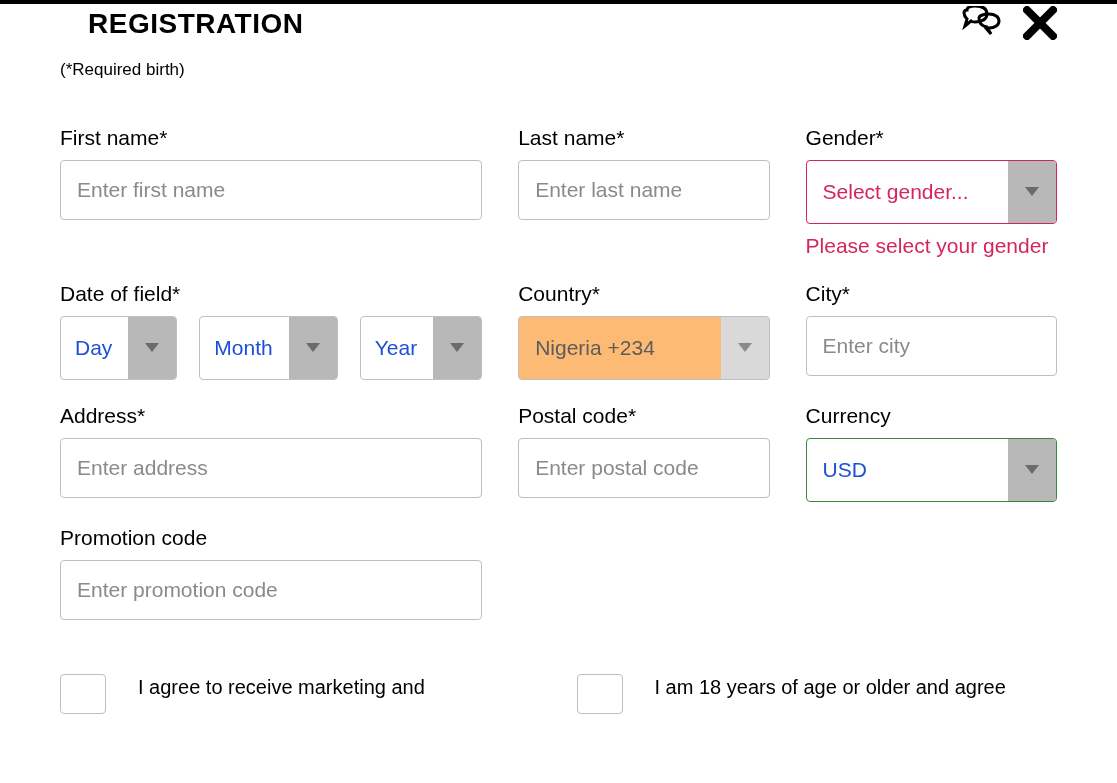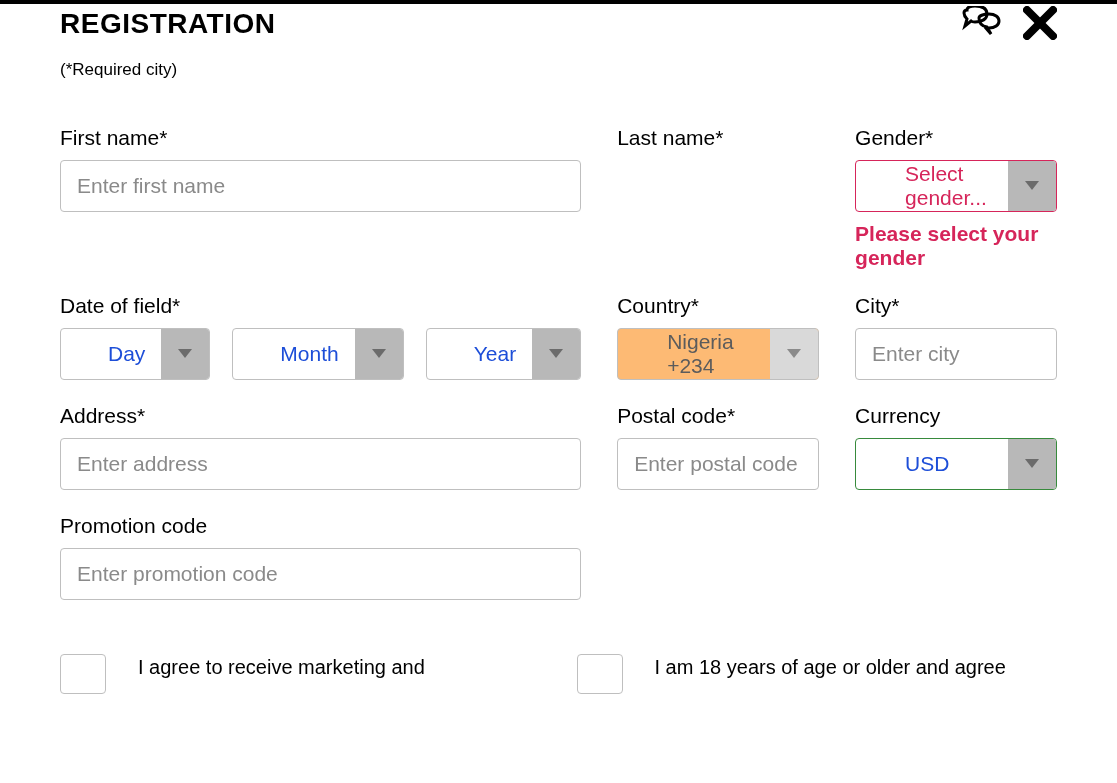--- a/index.html
+++ b/index.html
@@ -18,20 +18,21 @@
     background: #000;
   }
   .content {
     padding: 8px 60px 0 60px;
     position: relative;
   }
   .header {
     display: flex;
     justify-content: space-between;
     align-items: center;
+    margin-left: 28px;
   }
   .title {
     font-size: 28px;
     font-weight: 800;
     letter-spacing: 0.5px;
   }
   .header-icons {
     display: flex;
     gap: 22px;
     align-items: center;
@@ -51,39 +52,38 @@
   .field {
     margin-bottom: 24px;
   }
   .label {
     font-size: 21px;
     margin-bottom: 10px;
     color: #000;
   }
   .text-input {
     width: 100%;
-    height: 52px;
+    height: 60px;
     border: 1px solid #bfbfbf;
     border-radius: 4px;
     padding: 0 16px;
     font-size: 21px;
     color: #000;
     outline: none;
   }
   .text-input::placeholder { color: #8a8a8a; }
   .select {
     position: relative;
     width: 100%;
-    height: 52px;
+    height: 64px;
     border: 1px solid #bfbfbf;
     border-radius: 4px;
     display: flex;
     align-items: center;
     background: #fff;
-    padding-left: 33px;
   }
   .select.error { border-color: #d6255a; }
   .select.valid { border-color: #378a3c; }
   .select.disabled { background: #fdba74; }
   .select-value {
     flex: 1;
     padding: 0 16px;
     font-size: 21px;
     color: #1d4ed8;
   }
@@ -97,21 +97,20 @@
     border-bottom-right-radius: 3px;
     display: flex;
     align-items: center;
     justify-content: center;
   }
   .select-arrow.light { background: #d9d9d9; }
   .error-msg {
     color: #d6255a;
     font-size: 21px;
     margin-top: 10px;
-    font-weight: bold;
   }
   .dob-row {
     display: flex;
     gap: 22px;
   }
   .dob-row .select { flex: 1; }
   .dob-row .select-value { padding-left: 14px; font-size: 21px; }
   .checks {
     margin-top: 30px;
     display: grid;
@@ -155,30 +154,31 @@
       </span>
       <span>
         <svg width="34" height="34" viewBox="0 0 34 34">
           <line x1="4" y1="4" x2="30" y2="30" stroke="#000" stroke-width="8" stroke-linecap="round"></line>
           <line x1="30" y1="4" x2="4" y2="30" stroke="#000" stroke-width="8" stroke-linecap="round"></line>
         </svg>
       </span>
     </div>
   </div>
 
-  <div class="required-note">(*Required city)</div>
+  <div class="required-note">(*Required birth)</div>
 
   <div class="form">
 
     <div class="field">
       <div class="label">First name*</div>
       <input class="text-input" placeholder="Enter first name" style="">
     </div>
     <div class="field">
       <div class="label">Last name*</div>
+      <input class="text-input" placeholder="Enter last name" style="">
     </div>
 
     <div class="field">
       <div class="label">Gender*</div>
       <div class="select error">
         <div class="select-value placeholder-error">Select gender...</div>
         <div class="select-arrow">
           <svg width="14" height="10" viewBox="0 0 14 10">
               <polygon points="0,0 14,0 7,9" fill="#6b6b6b"></polygon>
             </svg>

